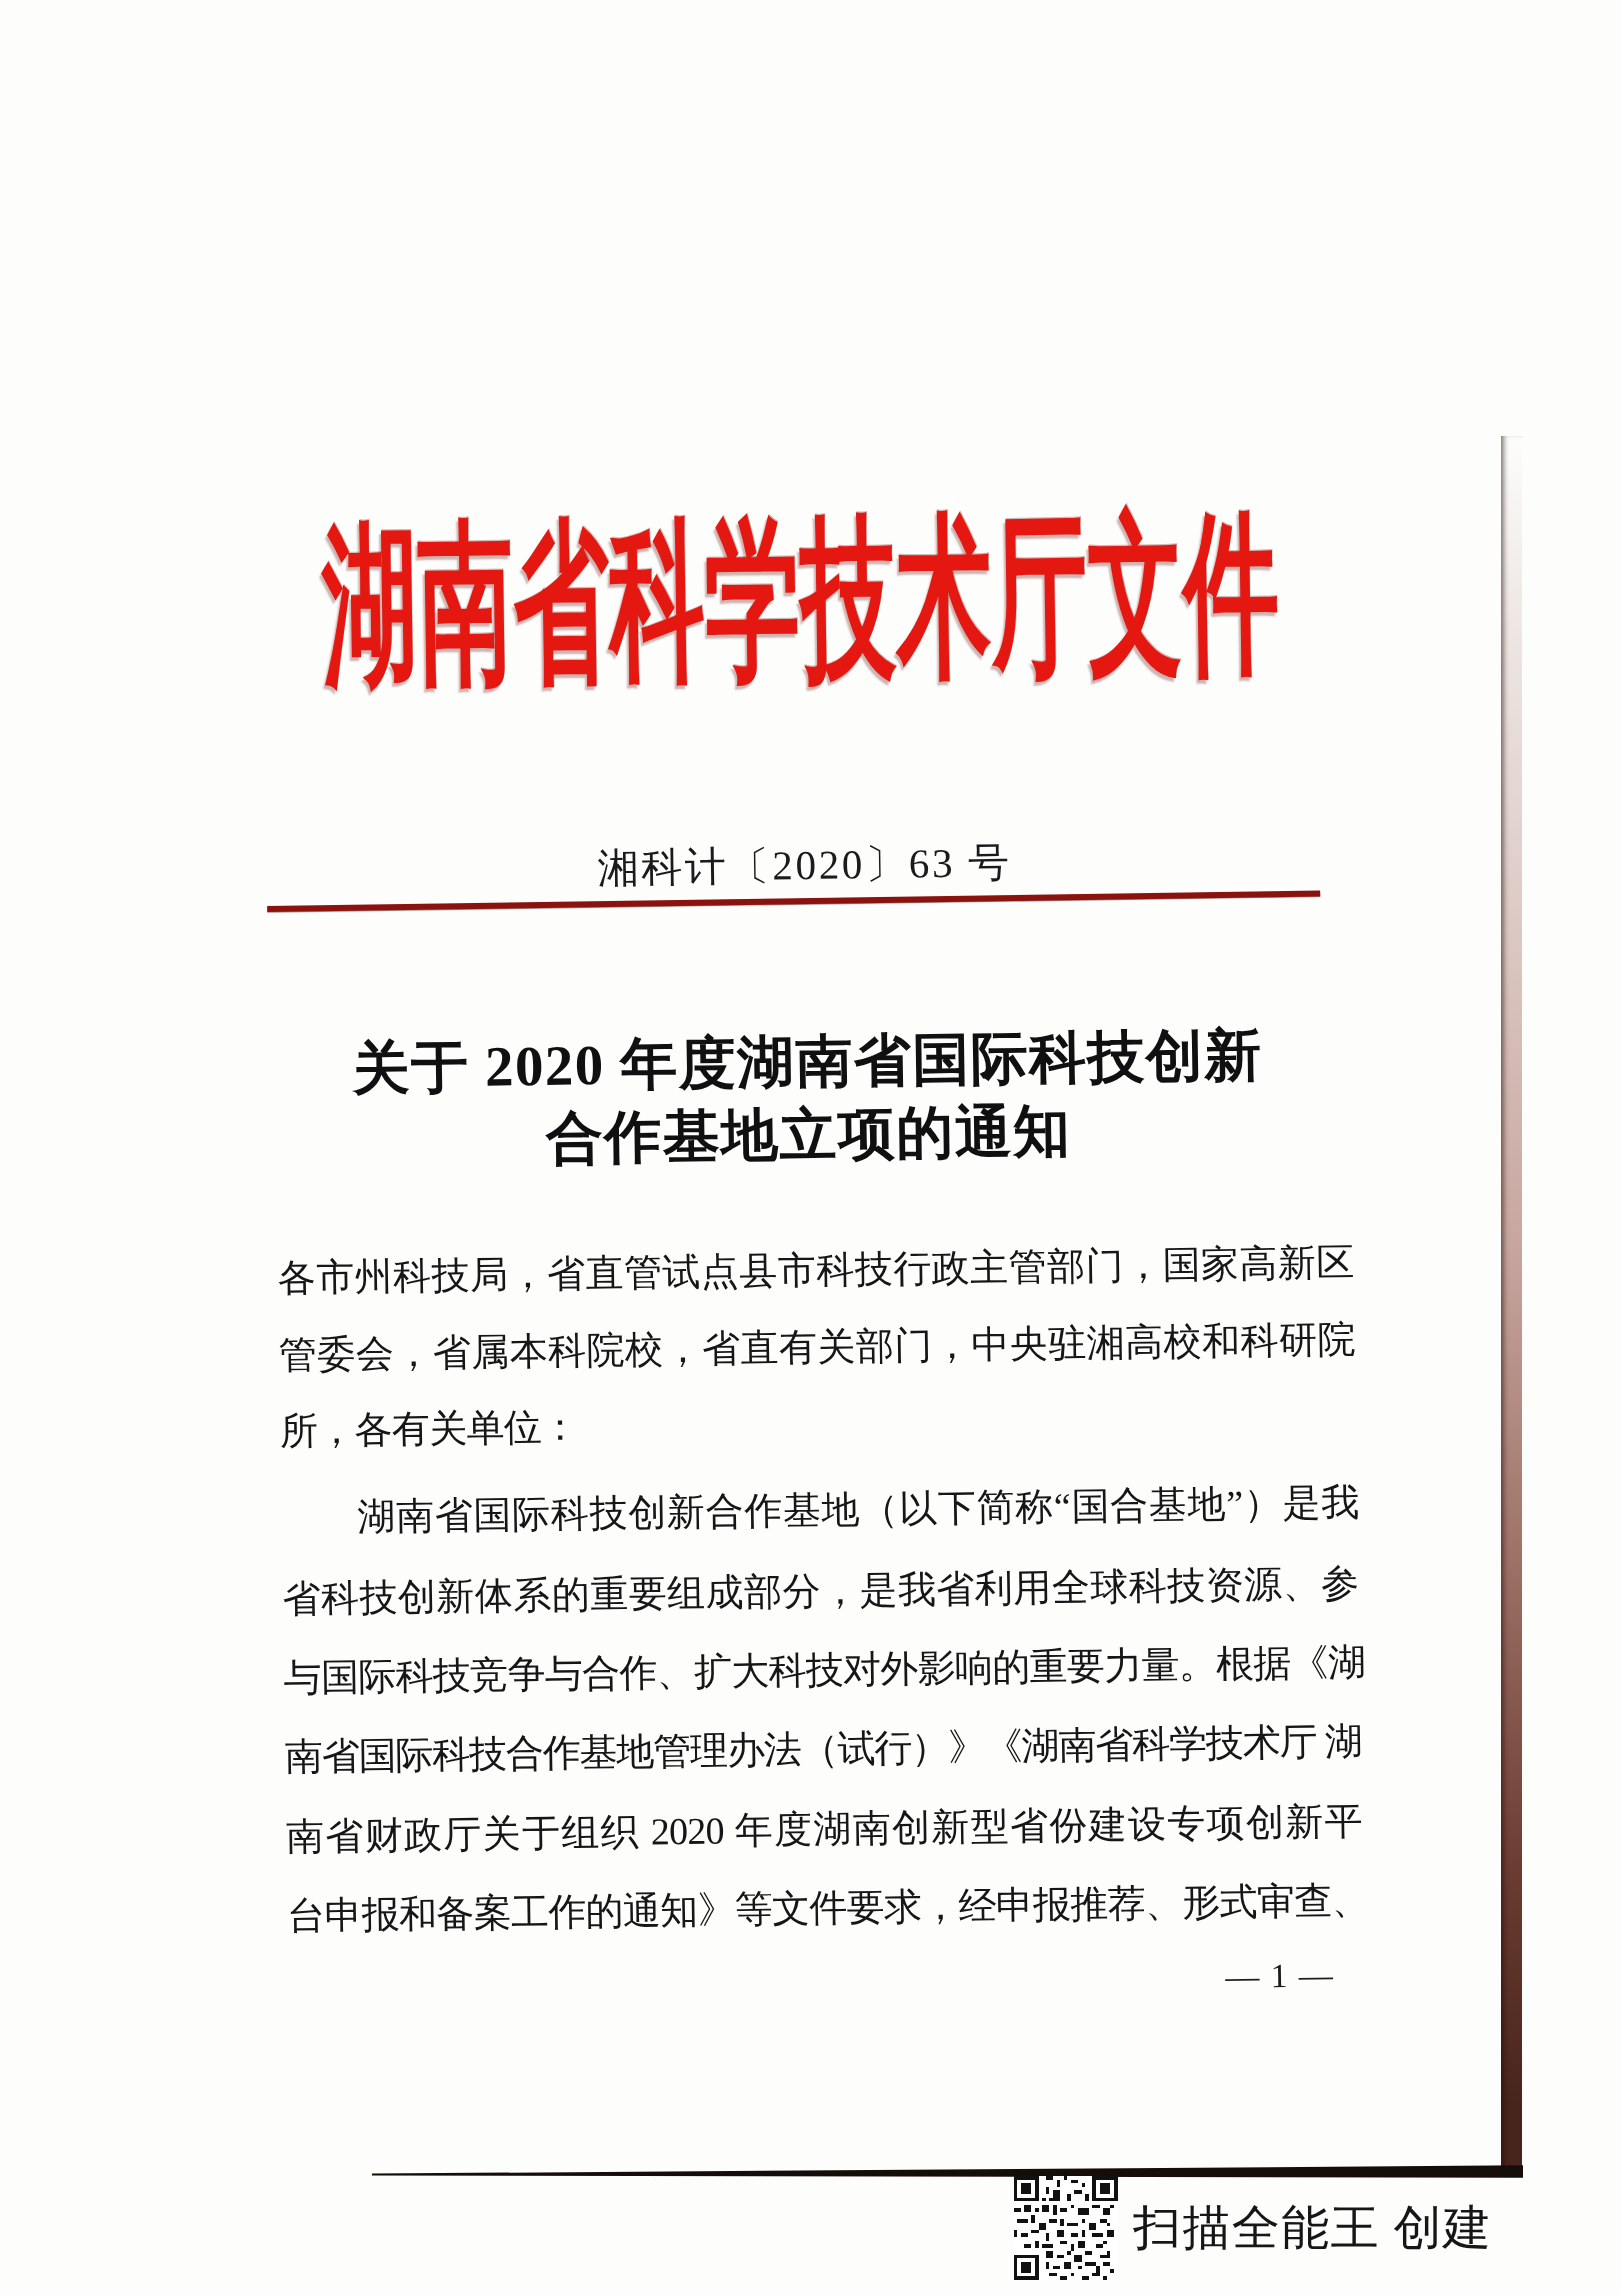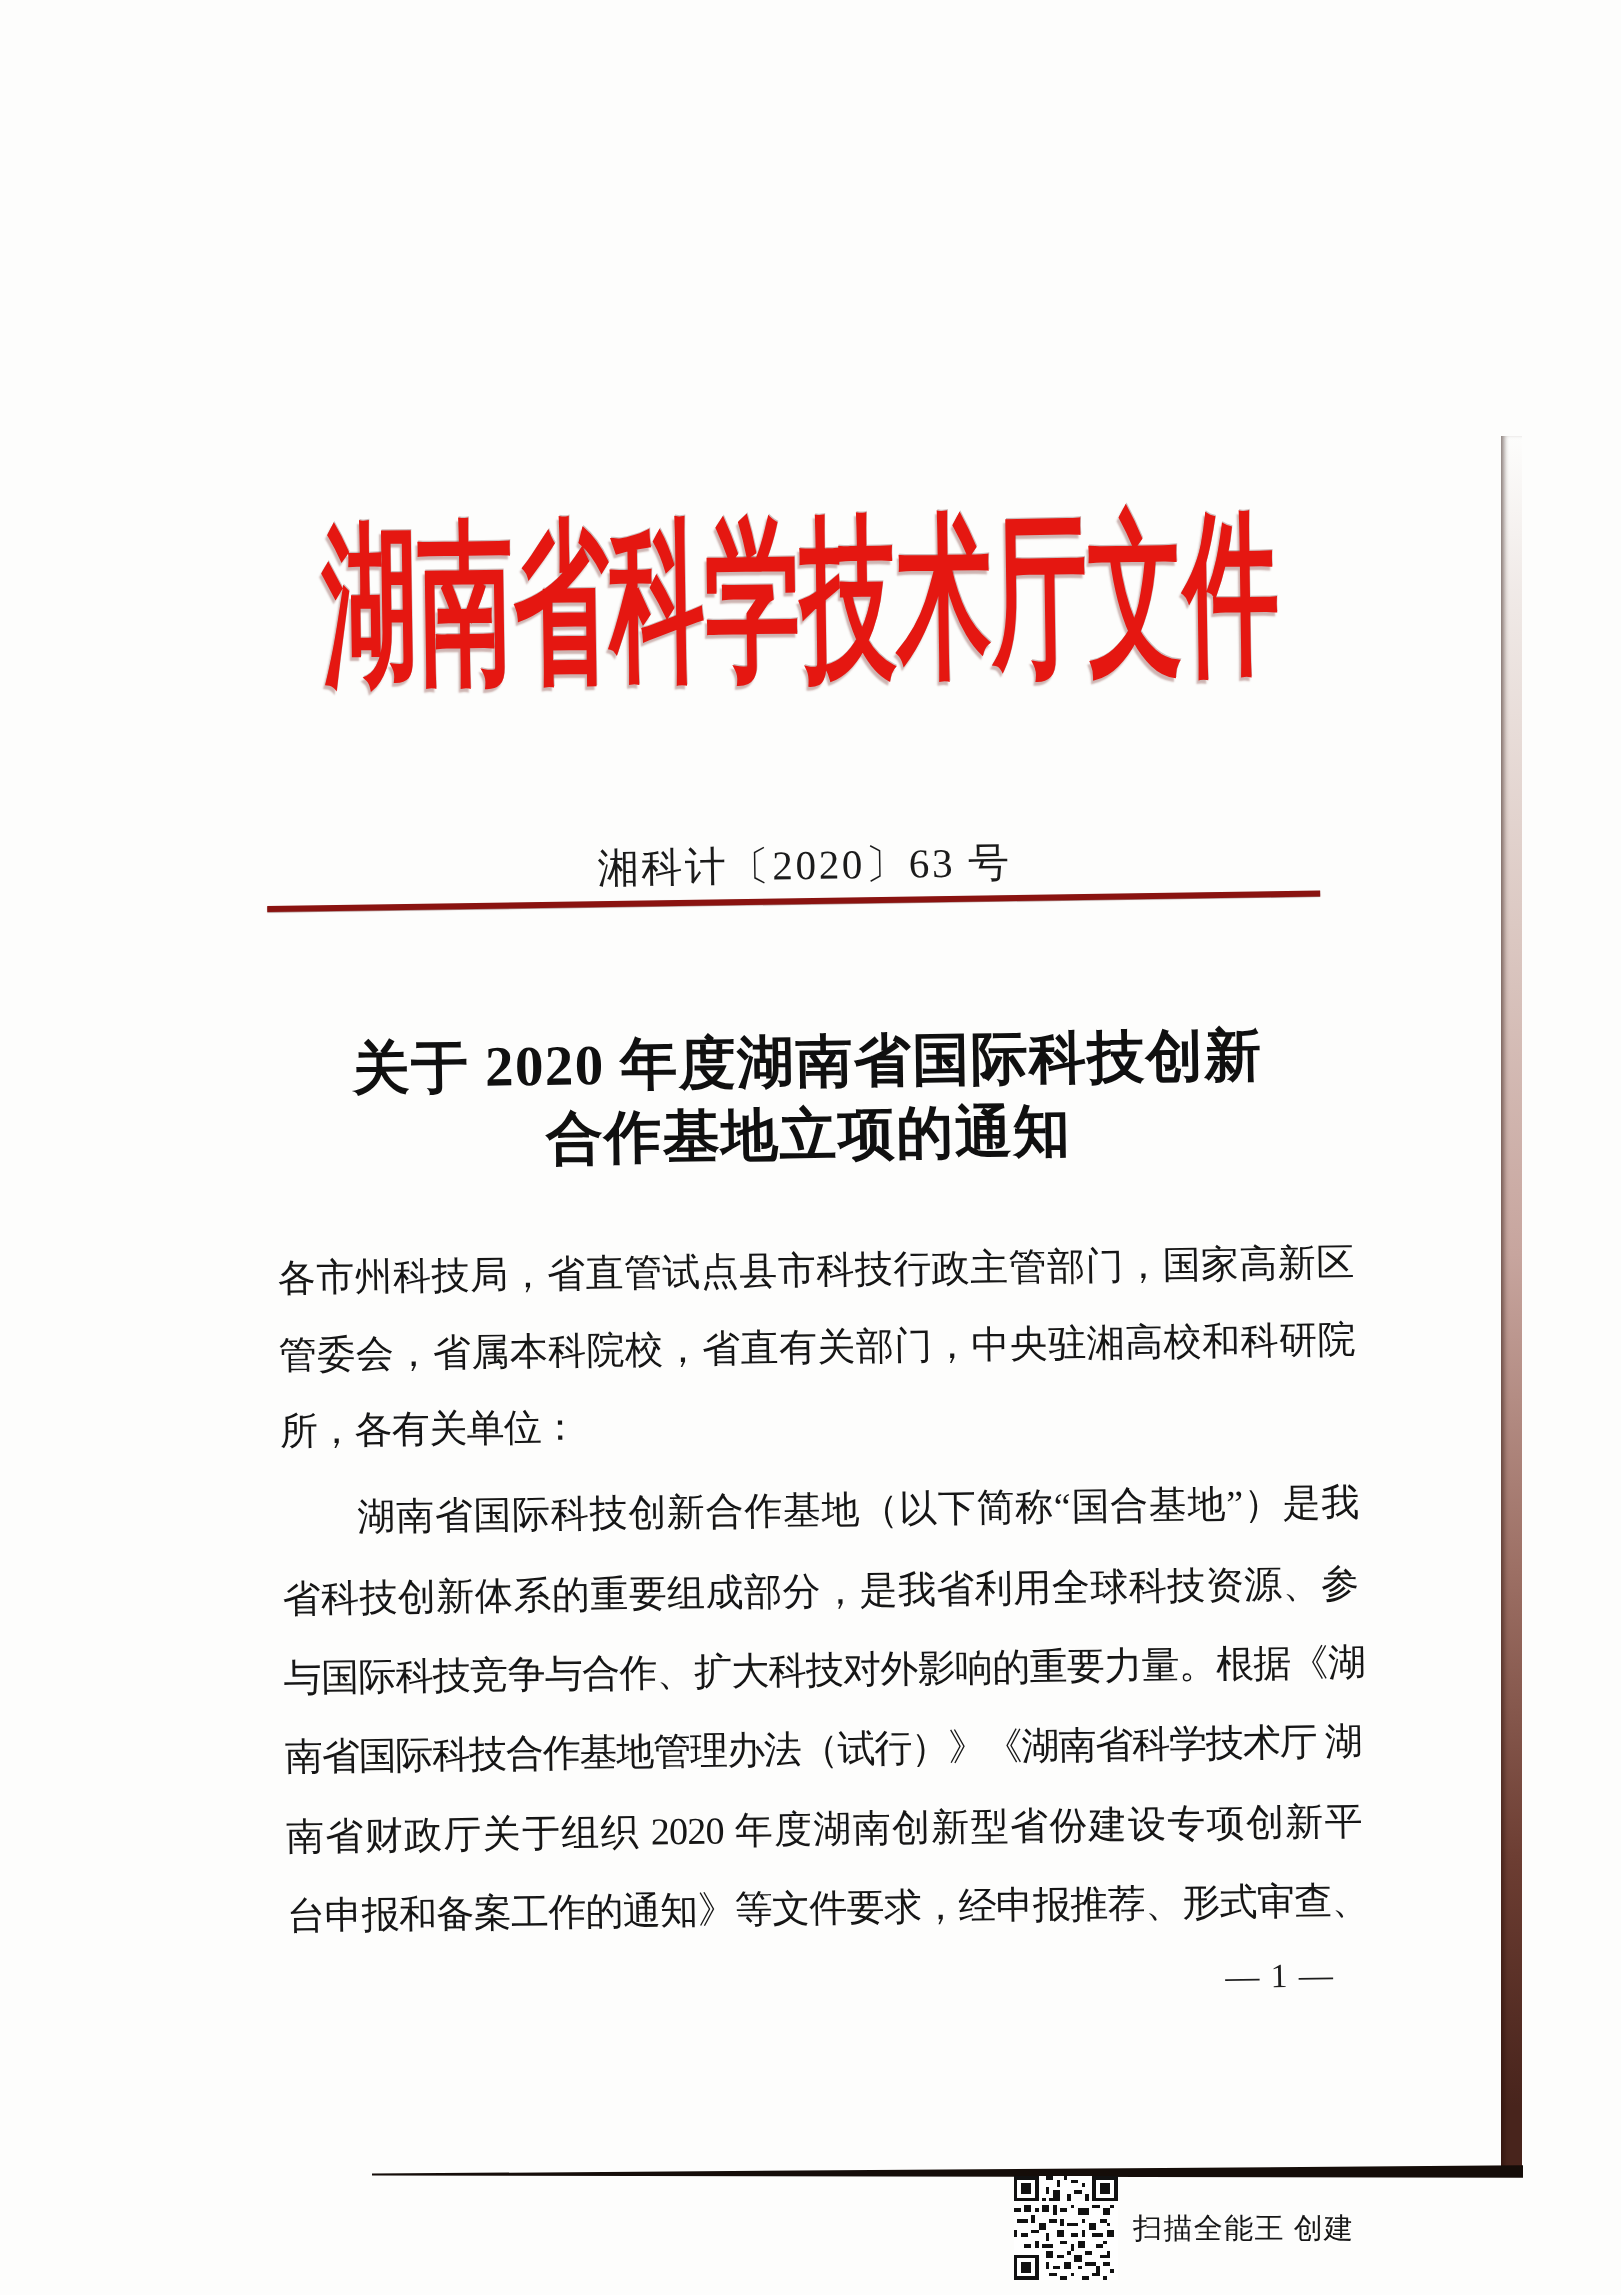--- a/index.html
+++ b/index.html
@@ -74,21 +74,21 @@
   }
   .bottom-edge{
     position:absolute;left:372px;top:2164px;width:1151px;height:15px;
     background:#150d09;
     clip-path:polygon(0 64%,100% 9%,100% 91%,0 77%);
   }
   
   .qr{position:absolute;left:1012px;top:2176px;width:107px;height:104px;}
   .scan-label{
     position:absolute;left:1133px;top:2202px;
-    font-size:29px;line-height:52px;color:#161616;white-space:nowrap;
+    font-size:48px;line-height:52px;color:#161616;white-space:nowrap;
     letter-spacing:1.4px;
   }
 </style>
 </head>
 <body>
 
 <div class="doc">
 
   <div class="header-title">湖南省科学技术厅文件</div>
 

